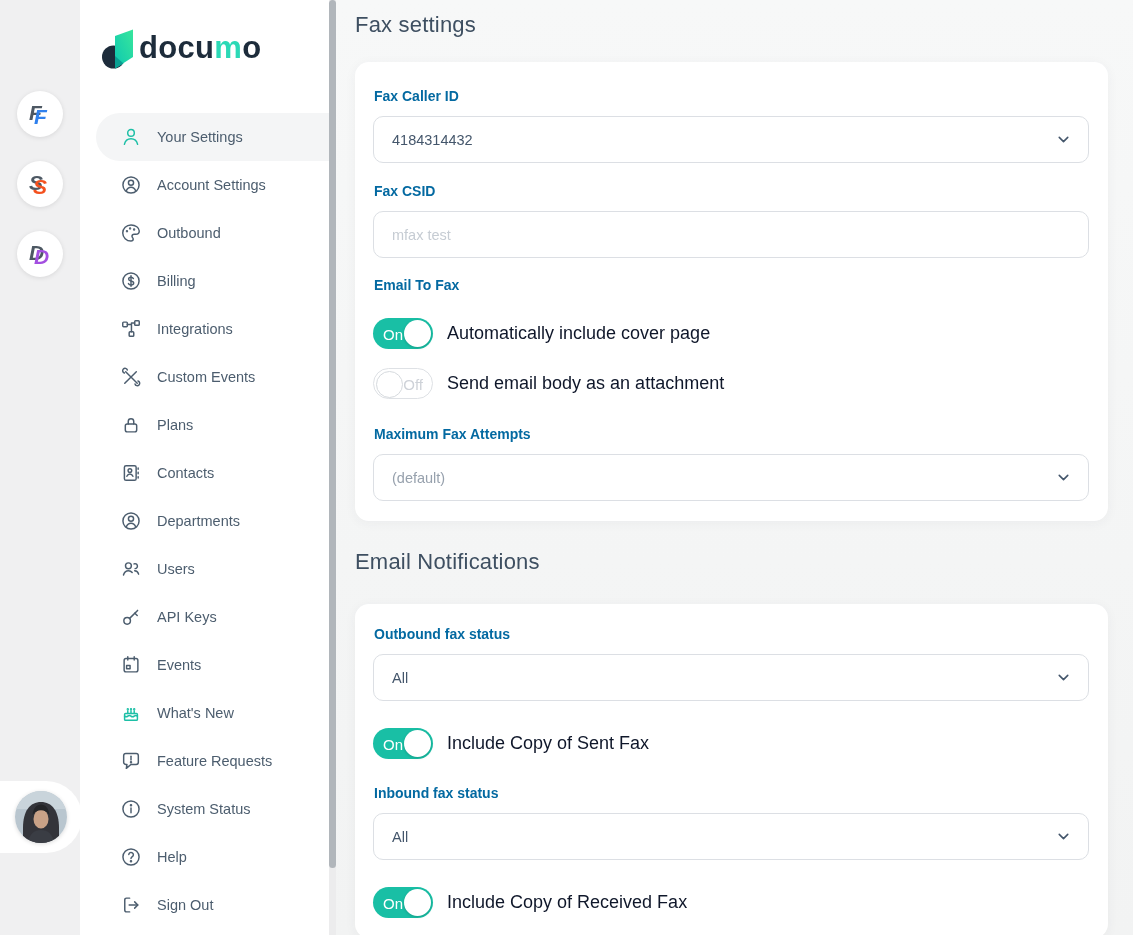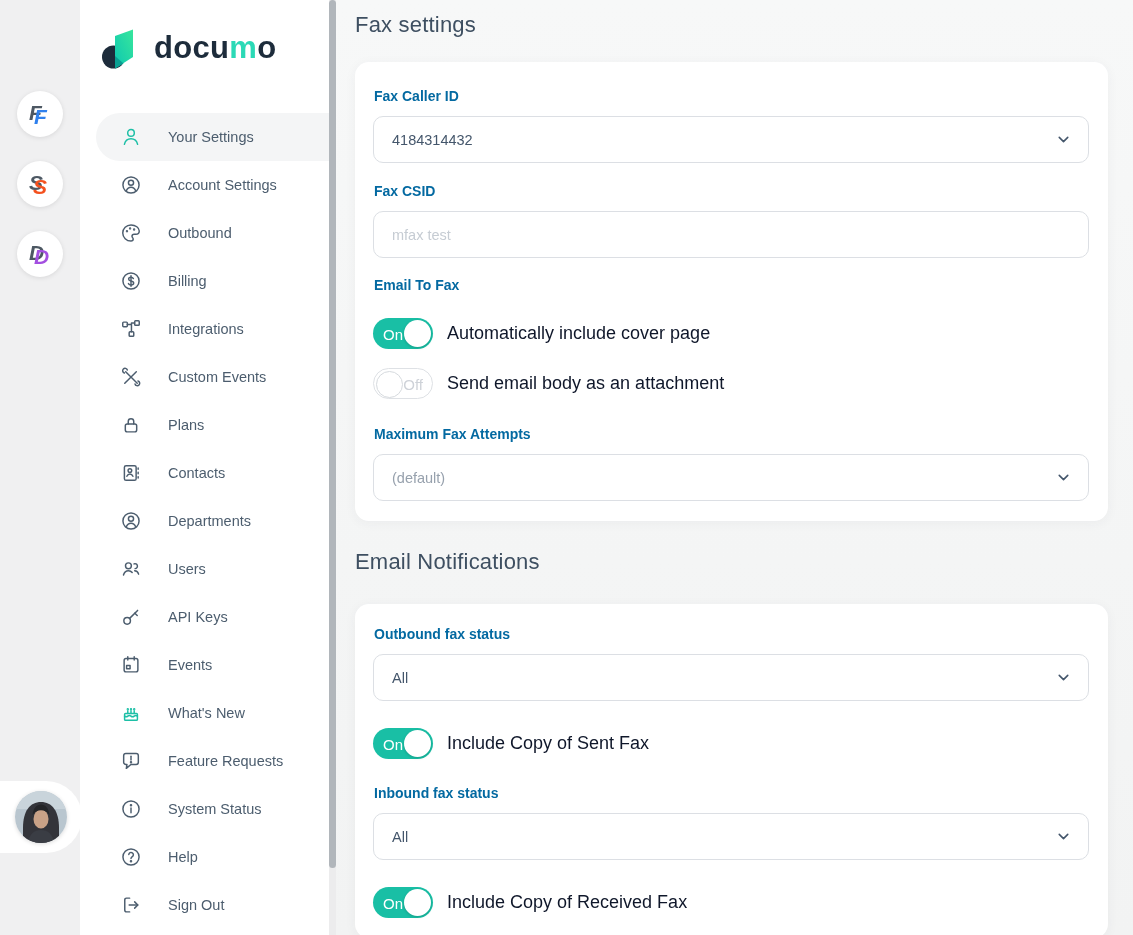--- a/index.html
+++ b/index.html
@@ -14,27 +14,27 @@
            box-shadow:0 1px 5px rgba(0,0,0,.10); display:flex; align-items:center; justify-content:center; cursor:pointer; }
   .badge svg { width:30px; height:30px; }
   .badge text { font-family:"Liberation Sans",sans-serif; font-size:21px; font-weight:bold; font-style:italic; }
   .avatar-wrap { position:absolute; left:0; top:781px; width:82px; height:72px; background:#fff;
                  border-radius:0 36px 36px 0; display:flex; align-items:center; justify-content:center; }
   .avatar { width:52px; height:52px; border-radius:50%; overflow:hidden; box-shadow:0 1px 4px rgba(0,0,0,.15); cursor:pointer; }
   .avatar svg { display:block; }
 
   
   .sidebar { width:256px; flex:none; background:#ffffff; position:relative; }
-  .logo { display:flex; align-items:center; gap:18px; margin:26px 0 0 22px; }
+  .logo { display:flex; align-items:center; gap:3px; margin:26px 0 0 22px; }
   .logo-mark svg { width:34px; height:44px; display:block; }
   .logo-text { font-size:31px; font-weight:bold; color:#1d2c3b; letter-spacing:.3px; }
   .logo-text .accent { color:#2bd9b6; }
 
   .nav { margin-top:43px; }
-  .nav-item { height:48px; display:flex; align-items:center; gap:26px; padding-left:40px;
+  .nav-item { height:48px; display:flex; align-items:center; gap:15px; padding-left:40px;
               color:#4c5d6e; font-size:14.5px; cursor:pointer; white-space:nowrap; }
   .nav-item svg { width:22px; height:22px; flex:none; color:#4c5d6e; }
   .nav-item.active { background:#f4f5f6; border-radius:26px 0 0 26px; margin-left:16px; padding-left:24px; }
   .nav-item.active svg, .nav-item.teal svg { color:#1dbfa6; }
 
   .sidebar-scrollbar { position:absolute; top:0; right:0; width:7px; height:100%; background:#ececed; }
   .sidebar-scrollbar .thumb { position:absolute; top:0; left:0; width:7px; height:868px;
                               background:#b1b6bb; border-radius:4px; cursor:pointer; }
 
   

